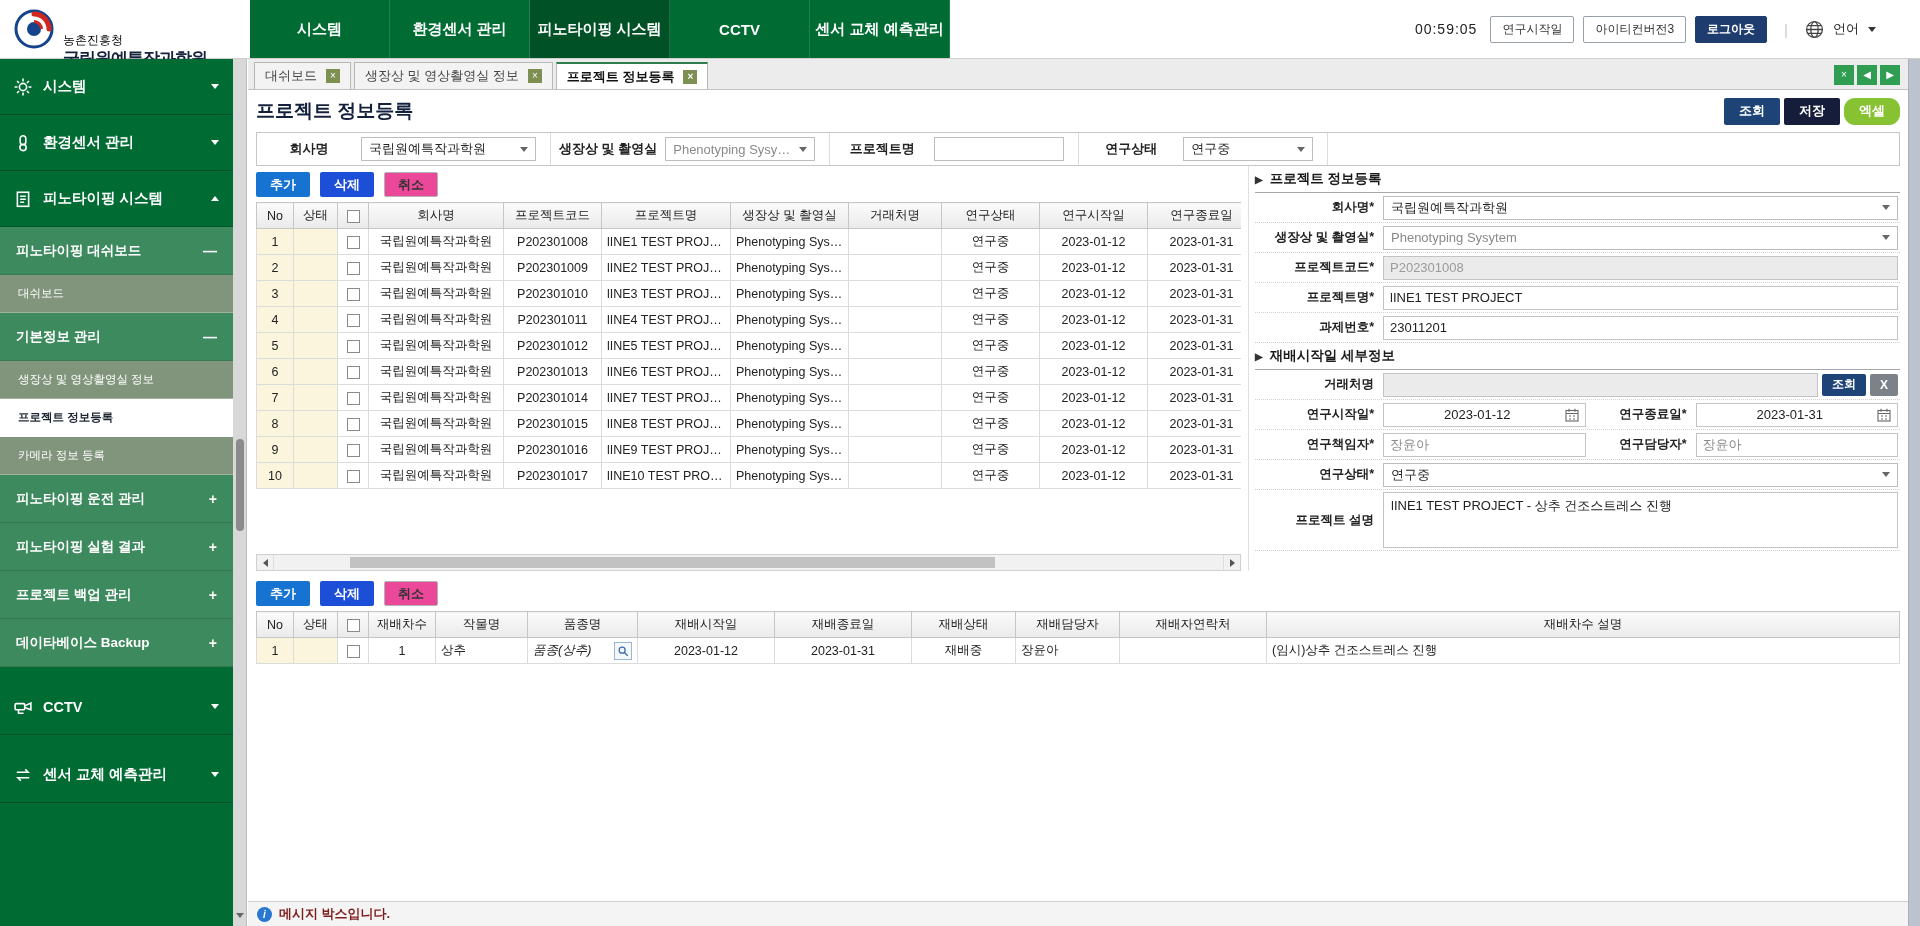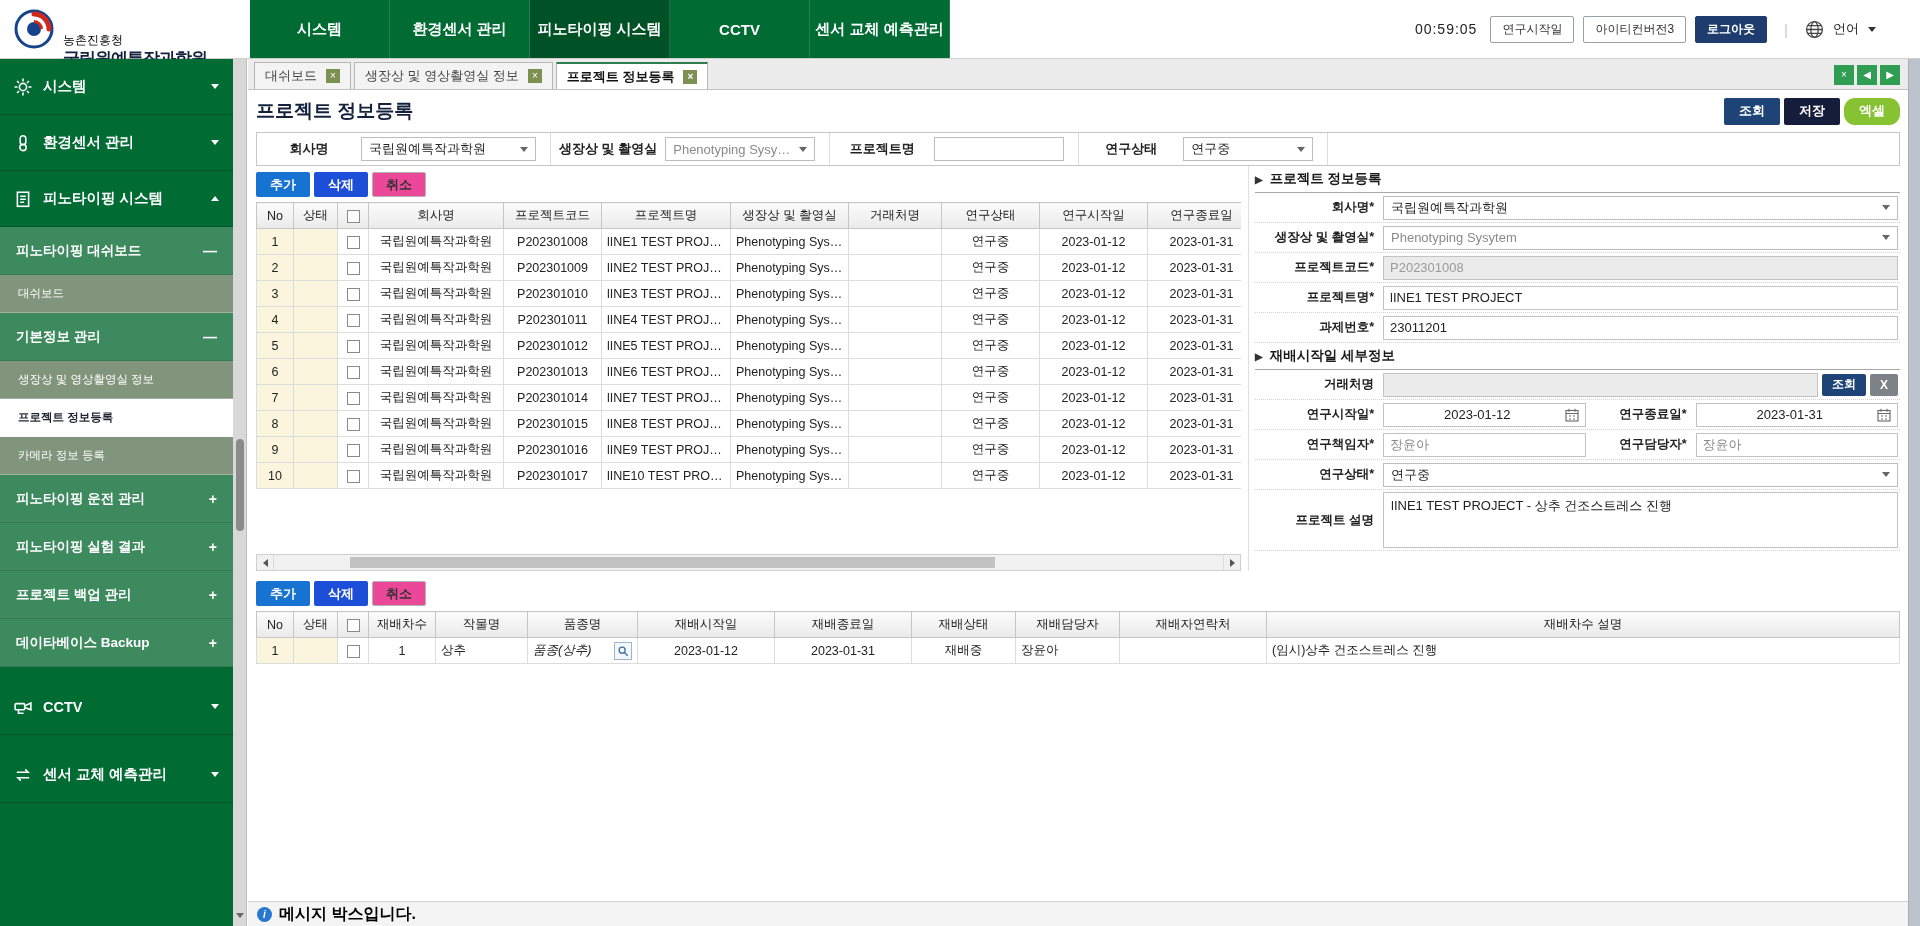--- a/index.html
+++ b/index.html
@@ -79,21 +79,21 @@
   .f-label{min-width:104px;text-align:center;font-weight:bold;font-size:13px;padding:0 8px;}
   .sel{height:24px;border:1px solid #bdbdbd;background:#fff;display:flex;align-items:center;padding:0 7px;font-size:13px;gap:8px;cursor:pointer;}
   .sel .tri{margin-left:auto;}
   .sel .val{white-space:nowrap;overflow:hidden;text-overflow:ellipsis;}
   .muted{color:#8a8a8a;}
   .w175{width:175px;}
   .w150{width:150px;}
   .w130{width:130px;}
   .f-input{height:24px;width:130px;border:1px solid #bdbdbd;padding:0 6px;font-size:13px;}
 
-  .btn-row{display:flex;gap:4px;padding:6px 0 5px 0;}
+  .btn-row{display:flex;gap:10px;padding:6px 0 5px 0;}
   .sm-btn{height:25px;padding:0 13px;font-size:13px;font-weight:bold;border-radius:2px;border:1px solid transparent;}
   .sm-add{background:#1673d1;color:#fff;}
   .sm-del{background:#1d4ed8;color:#fff;}
   .sm-cancel{background:#ec4899;color:#333;border-color:#b3b3b3;}
 
   .content-body{display:flex;padding:0 8px;gap:7px;flex-shrink:0;}
   .left-col{flex:1;display:flex;flex-direction:column;min-width:0;}
   .grid-area{height:352px;background:#fff;border-bottom:none;overflow:hidden;}
 
   table.grid{border-collapse:collapse;width:100%;table-layout:fixed;}
@@ -129,21 +129,21 @@
   .mini.navy{background:#1e4477;}
   .mini.gray{background:#7d8288;}
   .rp-textarea{flex:1;min-height:56px;border:1px solid #c3c3c3;padding:4px 7px;font-size:13px;line-height:1.4;}
 
   
   .bottom-wrap{flex:1;display:flex;flex-direction:column;padding:8px 8px 0 8px;min-height:0;}
   .bottom-fill{flex:1;background:#fff;}
 
   .statusbar{height:25px;background:#f4f4f4;border-top:1px solid #cfcfcf;display:flex;align-items:center;gap:7px;padding:0 9px;flex-shrink:0;}
   .info-icon{width:15px;height:15px;border-radius:50%;background:#2878d0;color:#fff;font-size:10px;font-weight:bold;font-style:italic;text-align:center;line-height:15px;flex-shrink:0;}
-  .status-msg{font-size:16px;font-weight:bold;color:#000000;}
+  .status-msg{font-size:13px;font-weight:bold;color:#7f1d1d;}
 </style>
 </head>
 <body>
 
 <header class="topbar">
   <div class="logo-area">
     <span class="logo-mark">
       <svg viewBox="0 0 40 40">
         <circle cx="20" cy="20" r="18" fill="none" stroke="#15448c" stroke-width="3"></circle>
         <path d="M20 5 A15 15 0 0 1 35 20" fill="none" stroke="#d0281e" stroke-width="5" stroke-linecap="round"></path>

